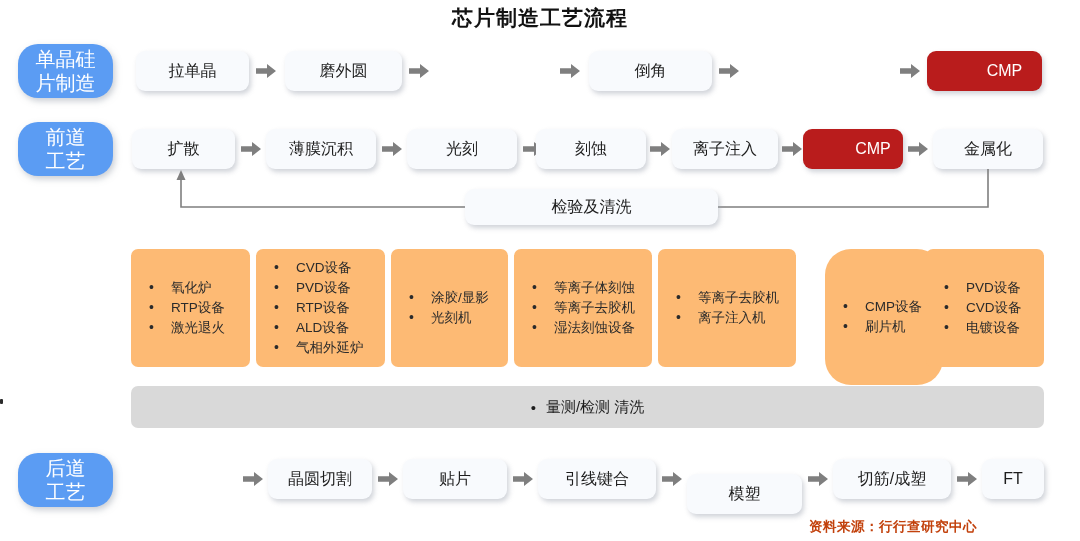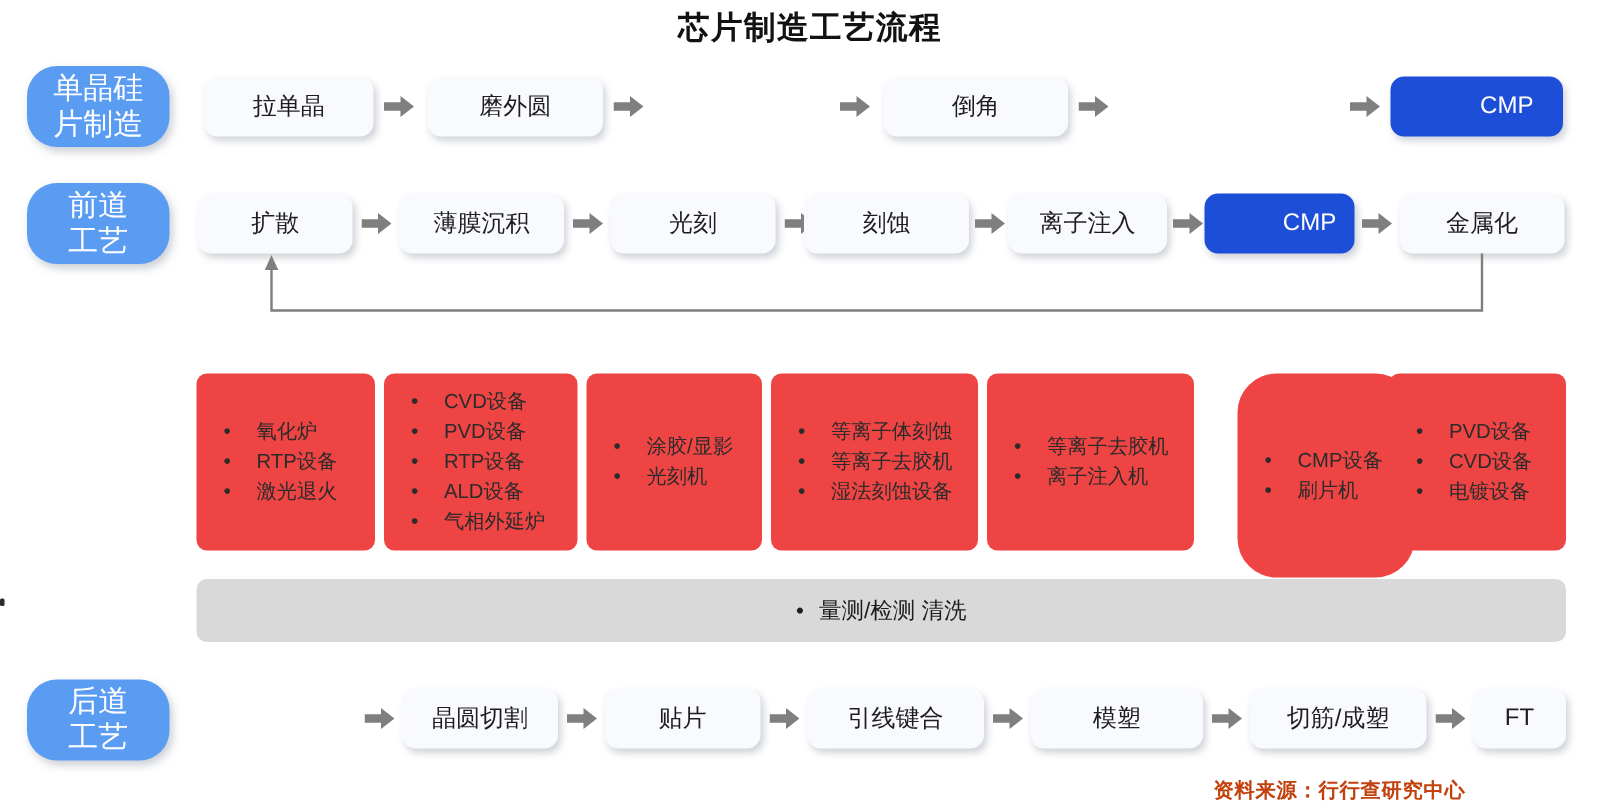--- a/index.html
+++ b/index.html
@@ -28,21 +28,21 @@
     font-size:16px;
     box-sizing:border-box;
     white-space:nowrap;
   }
   .pill.white{
     background:#f8fafd;
     color:#1d1d1d;
     box-shadow:2px 3px 5px rgba(150,157,170,0.45);
   }
   .pill.blue{
-    background:#1d4ed8;
+    background:#b91c1c;
     color:#ffffff;
     box-shadow:2px 3px 5px rgba(150,157,170,0.45);
     padding-left:40px;
   }
   .pill.cat{
     background:#5b9cf3;
     color:#ffffff;
     border-radius:20px;
     flex-direction:column;
     line-height:1.22;
@@ -58,21 +58,21 @@
     color:#7f7f7f;
   }
   .arrow svg{display:block;width:20px;height:14px;}
 
   
   .routing{position:absolute;left:0;top:0;width:1080px;height:541px;pointer-events:none;}
 
   
   .eqcard{
     position:absolute;
-    background:#ef4444;
+    background:#fdba74;
     border-radius:7px;
     display:flex;align-items:center;
     box-sizing:border-box;
   }
   .eqlist{
     margin:0;padding:0;list-style:none;
     width:100%;
     padding-left:18px;
   }
   .eqlist li{
@@ -204,20 +204,21 @@
       </svg>
   </div>
 
   <div class="pill white" style="left:933px;top:129px;width:110px;height:40px;">金属化</div>
 
   <svg class="routing" viewBox="0 0 1080 541">
     <path d="M988 169 L988 207 L181 207 L181 178" fill="none" stroke="#7f7f7f" stroke-width="1.6"></path>
     <path d="M181 170 L176.5 180 L185.5 180 Z" fill="#7f7f7f"></path>
   </svg>
 
+  <div class="pill white" style="left:465px;top:189px;width:253px;height:36px;">检验及清洗</div>
 
   <div class="eqcard" style="left:131px;top:249px;width:119px;height:118px;">
     <ul class="eqlist">
       <li>氧化炉</li>
       <li>RTP设备</li>
       <li>激光退火</li>
     </ul>
   </div>
 
   <div class="eqcard" style="left:256px;top:249px;width:129px;height:118px;">
@@ -299,21 +300,21 @@
       </svg>
   </div>
 
   <div class="pill white" style="left:538px;top:459px;width:118px;height:40px;">引线键合</div>
   <div class="arrow" style="left:662px;top:472px;">
     <svg viewBox="0 0 20 14">
         <path d="M0 4.2 H11 V0 L20 7 L11 14 V9.8 H0 Z" fill="#7f7f7f"></path>
       </svg>
   </div>
 
-  <div class="pill white" style="left:687px;top:459px;width:115px;height:40px;font-family:Liberation Serif, serif;">模塑</div>
+  <div class="pill white" style="left:687px;top:474px;width:115px;height:40px;font-family:Liberation Serif, serif;">模塑</div>
   <div class="arrow" style="left:808px;top:472px;">
     <svg viewBox="0 0 20 14">
         <path d="M0 4.2 H11 V0 L20 7 L11 14 V9.8 H0 Z" fill="#7f7f7f"></path>
       </svg>
   </div>
 
   <div class="pill white" style="left:833px;top:459px;width:118px;height:40px;text-align:right;">切筋/成塑</div>
   <div class="arrow" style="left:957px;top:472px;">
     <svg viewBox="0 0 20 14">
         <path d="M0 4.2 H11 V0 L20 7 L11 14 V9.8 H0 Z" fill="#7f7f7f"></path>

